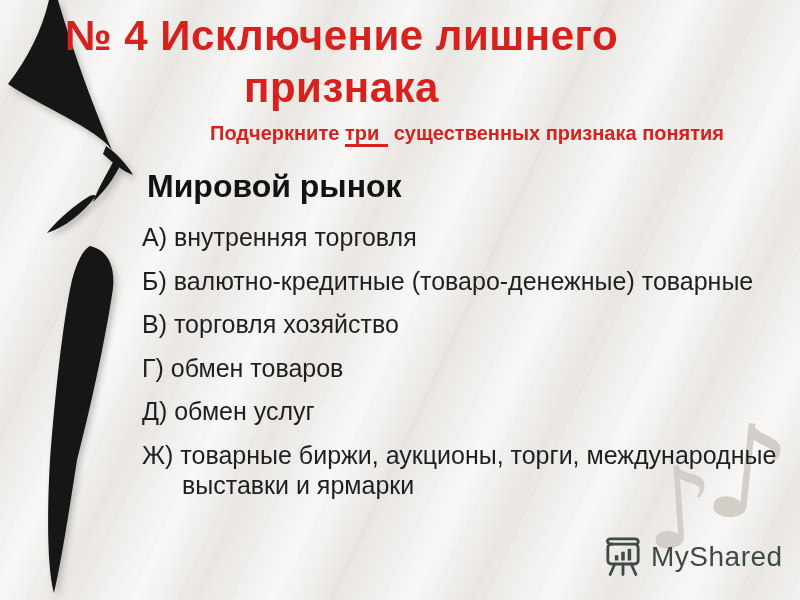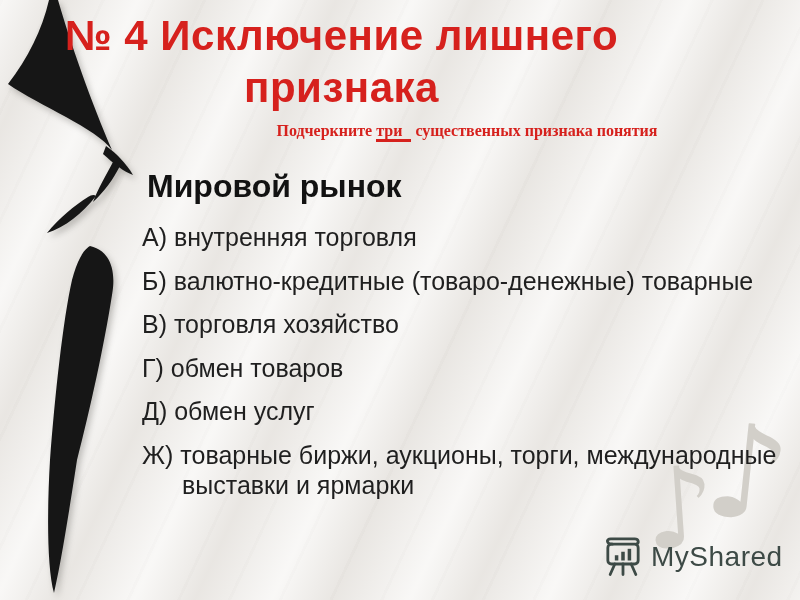--- a/index.html
+++ b/index.html
@@ -32,23 +32,22 @@
     text-align:center;
     color:#d6211d;
     font-size:42px;font-weight:bold;line-height:1.23;
     letter-spacing:0.5px;
   }
   
   .subtitle{
     position:absolute;top:122px;left:138px;right:4px;
     text-align:center;
     color:#d6211d;
-    font-size:16px;font-weight:bold;
+    font-size:20px;font-weight:bold;
     white-space:nowrap;
-    font-family:Liberation Serif, serif;
   }
   .subtitle .u{
     border-bottom:3px solid #d6211d;
     padding-right:9px;
   }
 
   
   .heading{
     position:absolute;top:168px;left:147px;
     color:#121212;

